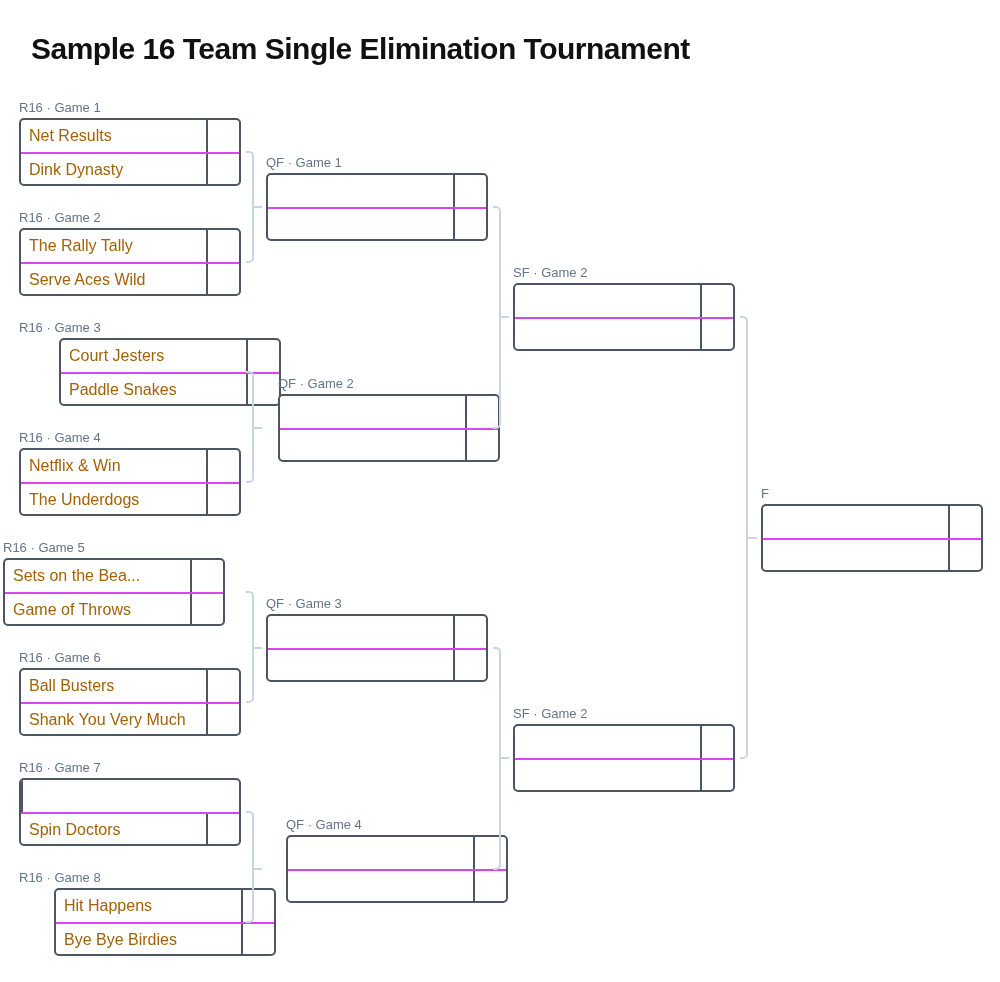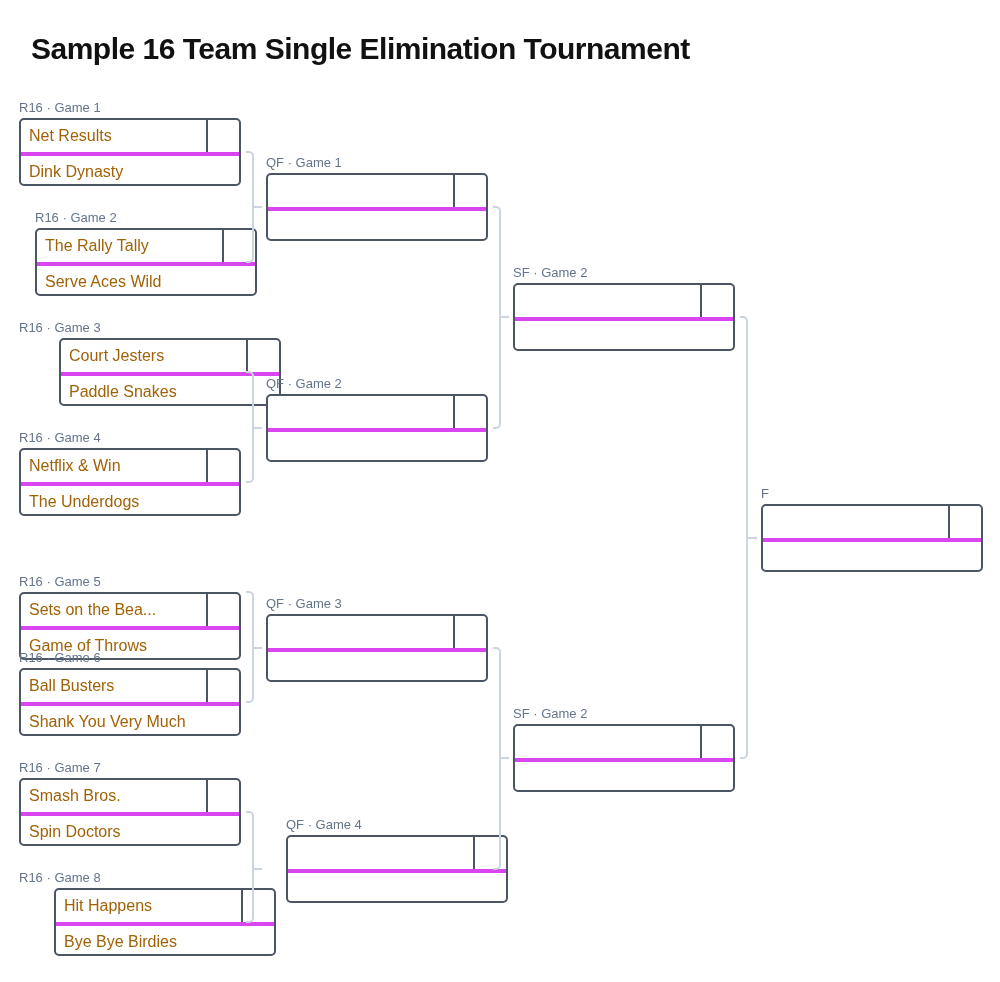--- a/index.html
+++ b/index.html
@@ -5,21 +5,21 @@
   html, body { margin: 0; padding: 0; background: #ffffff; }
   body { width: 1000px; height: 982px; position: relative; overflow: hidden;
          font-family: "Liberation Sans", "DejaVu Sans", sans-serif; }
   .title { position: absolute; left: 19px; top: 20px; margin: 12px;
            font-size: 30px; font-weight: 700; color: #111111; letter-spacing: -0.5px; }
   .match { position: absolute; width: 190px; }
   .match-label { position: absolute; top: -18px; left: 0; font-size: 13px; color: #64748b; white-space: nowrap; }
   .match-box { box-sizing: border-box; width: 222px; height: 68px; border: 2px solid #4b5563;
                border-radius: 5px; background: #fff; overflow: hidden; }
   .row { display: flex; height: 32px; }
-  .row + .row { border-top: 4px solid #d946ef; align-items: flex-end; }
+  .row + .row { border-top: 2px solid #d946ef; }
   .team { flex: 1; padding-left: 8px; line-height: 32px; font-size: 16px; color: #a16207;
           white-space: nowrap; overflow: hidden; }
   .score { width: 31px; border-left: 2px solid #4b5563; }
   .conn { position: absolute; box-sizing: border-box; border: 2px solid #cbd5e1; border-left: none;
           border-radius: 0 5px 5px 0; width: 8px; }
   .stub { position: absolute; height: 2px; background: #cbd5e1; width: 8px; }
 </style>
 </head>
 <body>
 
@@ -31,21 +31,21 @@
         <div class="row">
           <div class="team">Net Results</div>
           <div class="score"></div>
         </div>
         <div class="row">
           <div class="team">Dink Dynasty</div>
           <div class="score"></div>
         </div>
       </div>
     </div>
-    <div class="match" style="left: 19px; top: 228px; margin-left: 16px;">
+    <div class="match" style="left: 19px; top: 228px;">
       <div class="match-label">R16 · Game 2</div>
       <div class="match-box">
         <div class="row">
           <div class="team">The Rally Tally</div>
           <div class="score"></div>
         </div>
         <div class="row">
           <div class="team">Serve Aces Wild</div>
           <div class="score"></div>
         </div>
@@ -70,21 +70,21 @@
         <div class="row">
           <div class="team">Netflix &amp; Win</div>
           <div class="score"></div>
         </div>
         <div class="row">
           <div class="team">The Underdogs</div>
           <div class="score"></div>
         </div>
       </div>
     </div>
-    <div class="match" style="left: 19px; top: 558px; margin-top: 34px;">
+    <div class="match" style="left: 3px; top: 558px;">
       <div class="match-label">R16 · Game 5</div>
       <div class="match-box">
         <div class="row">
           <div class="team">Sets on the Bea...</div>
           <div class="score"></div>
         </div>
         <div class="row">
           <div class="team">Game of Throws</div>
           <div class="score"></div>
         </div>
@@ -100,21 +100,20 @@
         <div class="row">
           <div class="team">Shank You Very Much</div>
           <div class="score"></div>
         </div>
       </div>
     </div>
     <div class="match" style="left: 19px; top: 778px;">
       <div class="match-label">R16 · Game 7</div>
       <div class="match-box">
         <div class="row">
-          <div class="team">Smash Bros.</div>
           <div class="score"></div>
         </div>
         <div class="row">
           <div class="team">Spin Doctors</div>
           <div class="score"></div>
         </div>
       </div>
     </div>
     <div class="match" style="left: 19px; top: 888px; padding-left: 35px;">
       <div class="match-label">R16 · Game 8</div>
@@ -135,21 +134,21 @@
         <div class="row">
           <div class="team"></div>
           <div class="score"></div>
         </div>
         <div class="row">
           <div class="team"></div>
           <div class="score"></div>
         </div>
       </div>
     </div>
-    <div class="match" style="left: 266px; top: 394px;">
+    <div class="match" style="left: 278px; top: 394px;">
       <div class="match-label">QF · Game 2</div>
       <div class="match-box">
         <div class="row">
           <div class="team"></div>
           <div class="score"></div>
         </div>
         <div class="row">
           <div class="team"></div>
           <div class="score"></div>
         </div>

